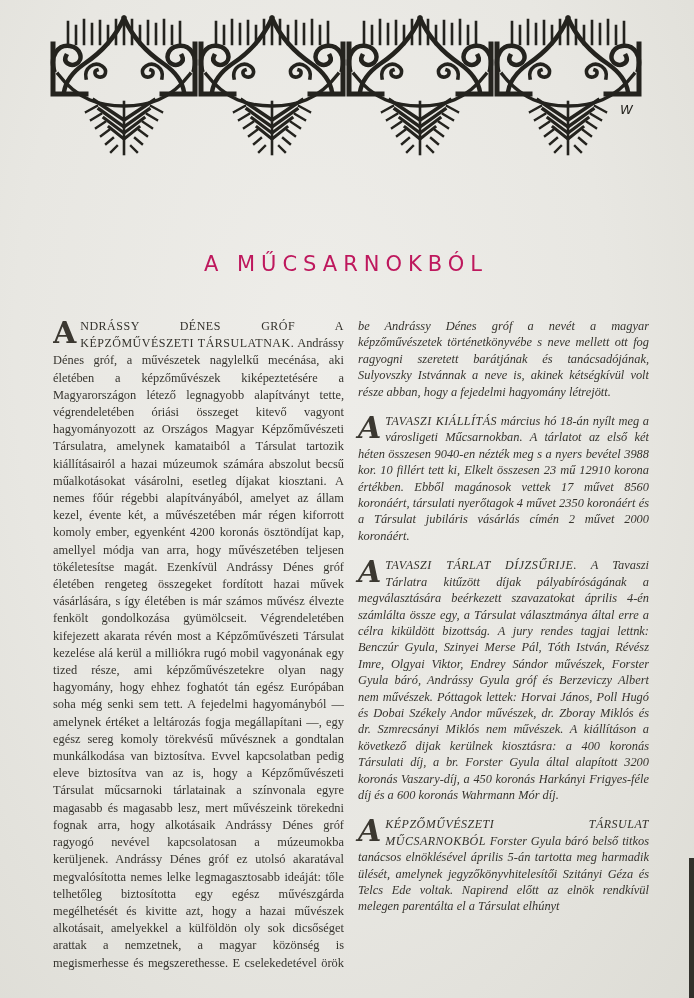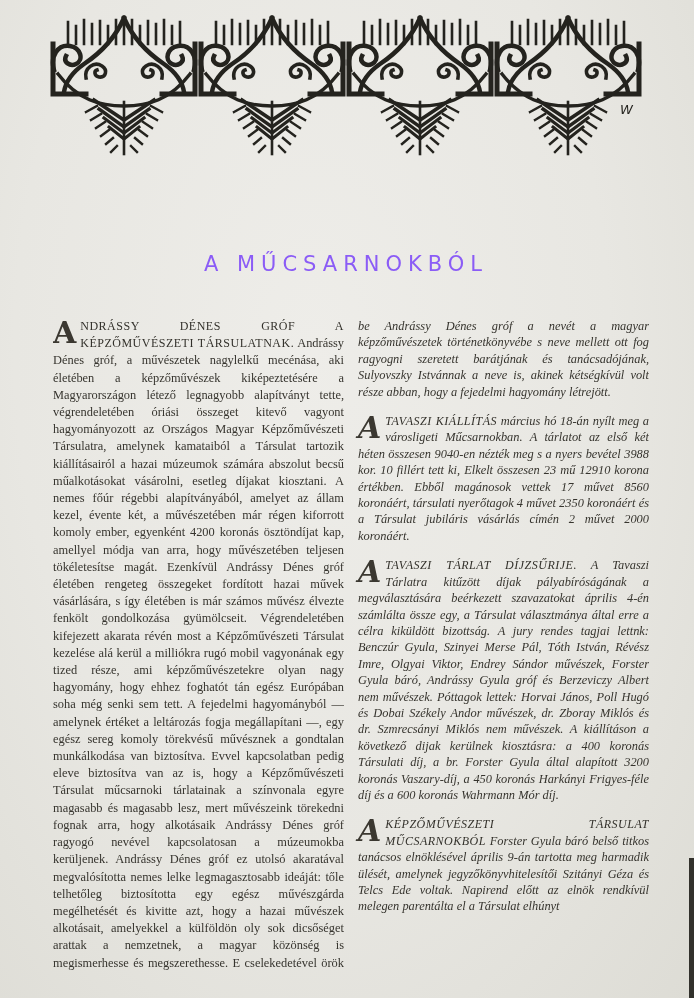--- a/index.html
+++ b/index.html
@@ -7,21 +7,21 @@
     width:694px;height:998px;position:relative;overflow:hidden;
     background:radial-gradient(ellipse at 45% 35%, #eeede9 0%, #e8e7e2 55%, #dddcd5 100%);
     font-family:"Liberation Serif", serif;
     color:#36342e;
     -webkit-font-smoothing:antialiased;
   }
   .ornament{position:absolute;left:50px;top:14px;width:592px;height:152px;}
   .page-title{
     position:absolute;left:0;top:252px;width:692px;text-align:center;
     font-family:"DejaVu Sans", sans-serif;font-size:21px;font-weight:400;
-    letter-spacing:6px;color:#8b5cf6;
+    letter-spacing:6px;color:#be185d;
   }
   .columns{
     position:absolute;left:53px;top:318px;width:596px;height:655px;
     display:flex;gap:14px;overflow:hidden;
   }
   .col{width:291px;flex:0 0 291px;text-align:justify;}
   .col p{margin:0 0 13px 0;font-size:12.4px;line-height:17.2px;}
   .col.right p{line-height:16.4px;font-style:italic;}
   .dropcap{
     float:left;font-family:"DejaVu Serif", serif;font-weight:700;
@@ -74,19 +74,19 @@
 <div class="page-title">A MŰCSARNOKBÓL</div>
 
 <div class="columns">
   <div class="col left">
     <p><span class="dropcap">A</span><span class="lead">NDRÁSSY DÉNES GRÓF A KÉPZŐMŰVÉSZETI TÁRSULATNAK.</span><span> Andrássy Dénes gróf, a művészetek nagylelkű mecénása, aki életében a képzőművészek kiképeztetésére a Magyarországon létező legnagyobb alapítványt tette, végrendeletében óriási összeget kitevő vagyont hagyományozott az Országos Magyar Képzőművészeti Társulatra, amelynek kamataiból a Társulat tartozik kiállításairól a hazai múzeumok számára abszolut becsű műalkotásokat vásárolni, esetleg díjakat kiosztani. A nemes főúr régebbi alapítványából, amelyet az állam kezel, évente két, a művészetében már régen kiforrott komoly ember, egyenként 4200 koronás ösztöndíjat kap, amellyel módja van arra, hogy művészetében teljesen tökéletesítse magát. Ezenkívül Andrássy Dénes gróf életében rengeteg összegeket fordított hazai művek vásárlására, s így életében is már számos művész élvezte fenkölt gondolkozása gyümölcseit. Végrendeletében kifejezett akarata révén most a Képzőművészeti Társulat kezelése alá kerül a milliókra rugó mobil vagyonának egy tized része, ami képzőművészetekre olyan nagy hagyomány, hogy ehhez foghatót tán egész Európában soha még senki sem tett. A fejedelmi hagyományból — amelynek értéket a leltározás fogja megállapítani —, egy egész sereg komoly törekvésű művésznek a gondtalan munkálkodása van biztosítva. Evvel kapcsolatban pedig eleve biztosítva van az is, hogy a Képzőművészeti Társulat műcsarnoki tárlatainak a színvonala egyre magasabb és magasabb lesz, mert művészeink törekedni fognak arra, hogy alkotásaik Andrássy Dénes gróf ragyogó nevével kapcsolatosan a múzeumokba kerüljenek. Andrássy Dénes gróf ez utolsó akaratával megvalósította nemes lelke legmagasztosabb ideáját: tőle telhetőleg biztosította egy egész művészgárda megélhetését és kivitte azt, hogy a hazai művészek alkotásait, amelyekkel a külföldön oly sok dicsőséget arattak a nemzetnek, a magyar közönség is megismerhesse és megszerethesse. E cselekedetével örök időkre kitörülhetetlenül írta</span></p>
   </div>
   <div class="col right">
     <p><span>be Andrássy Dénes gróf a nevét a magyar képzőművészetek történetkönyvébe s neve mellett ott fog ragyogni szeretett barátjának és tanácsadójának, Sulyovszky Istvánnak a neve is, akinek kétségkívül volt része abban, hogy a fejedelmi hagyomány létrejött.</span></p>
     <p><span class="dropcap">A</span><span class="lead">TAVASZI KIÁLLÍTÁS</span><span> március hó 18-án nyílt meg a városligeti Műcsarnokban. A tárlatot az első két héten összesen 9040-en nézték meg s a nyers bevétel 3988 kor. 10 fillért tett ki, Elkelt összesen 23 mű 12910 korona értékben. Ebből magánosok vettek 17 művet 8560 koronáért, társulati nyerőtagok 4 művet 2350 koronáért és a Társulat jubiláris vásárlás címén 2 művet 2000 koronáért.</span></p>
     <p><span class="dropcap">A</span><span class="lead">TAVASZI TÁRLAT DÍJZSŰRIJE.</span><span> A Tavaszi Tárlatra kitűzött díjak pályabíróságának a megválasztására beérkezett szavazatokat április 4-én számlálta össze egy, a Társulat választmánya által erre a célra kiküldött bizottság. A jury rendes tagjai lettnk: Benczúr Gyula, Szinyei Merse Pál, Tóth István, Révész Imre, Olgyai Viktor, Endrey Sándor művészek, Forster Gyula báró, Andrássy Gyula gróf és Berzeviczy Albert nem művészek. Póttagok lettek: Horvai János, Poll Hugó és Dobai Székely Andor művészek, dr. Zboray Miklós és dr. Szmrecsányi Miklós nem művészek. A kiállításon a következő dijak kerülnek kiosztásra: a 400 koronás Társulati díj, a br. Forster Gyula által alapított 3200 koronás Vaszary-díj, a 450 koronás Harkányi Frigyes-féle díj és a 600 koronás Wahrmann Mór díj.</span></p>
-    <p><span class="dropcap">A</span><span class="lead">KÉPZŐMŰVÉSZETI TÁRSULAT MŰCSARNOKBÓL</span><span> Forster Gyula báró belső titkos tanácsos elnöklésével április 9-án tartotta meg harmadik ülését, amelynek jegyzőkönyvhitelesítői Szitányi Géza és Telcs Ede voltak. Napirend előtt az elnök rendkívül melegen parentálta el a Társulat elhúnyt</span></p>
+    <p><span class="dropcap">A</span><span class="lead">KÉPZŐMŰVÉSZETI TÁRSULAT MŰCSARNOKBÓL</span><span> Forster Gyula báró belső titkos tanácsos elnöklésével április 5-án tartotta meg harmadik ülését, amelynek jegyzőkönyvhitelesítői Szitányi Géza és Telcs Ede voltak. Napirend előtt az elnök rendkívül melegen parentálta el a Társulat elhúnyt</span></p>
   </div>
 </div>
 
 <div class="page-number">158</div>
 
 <div class="edge-artifact"></div>
 
 </body></html>

